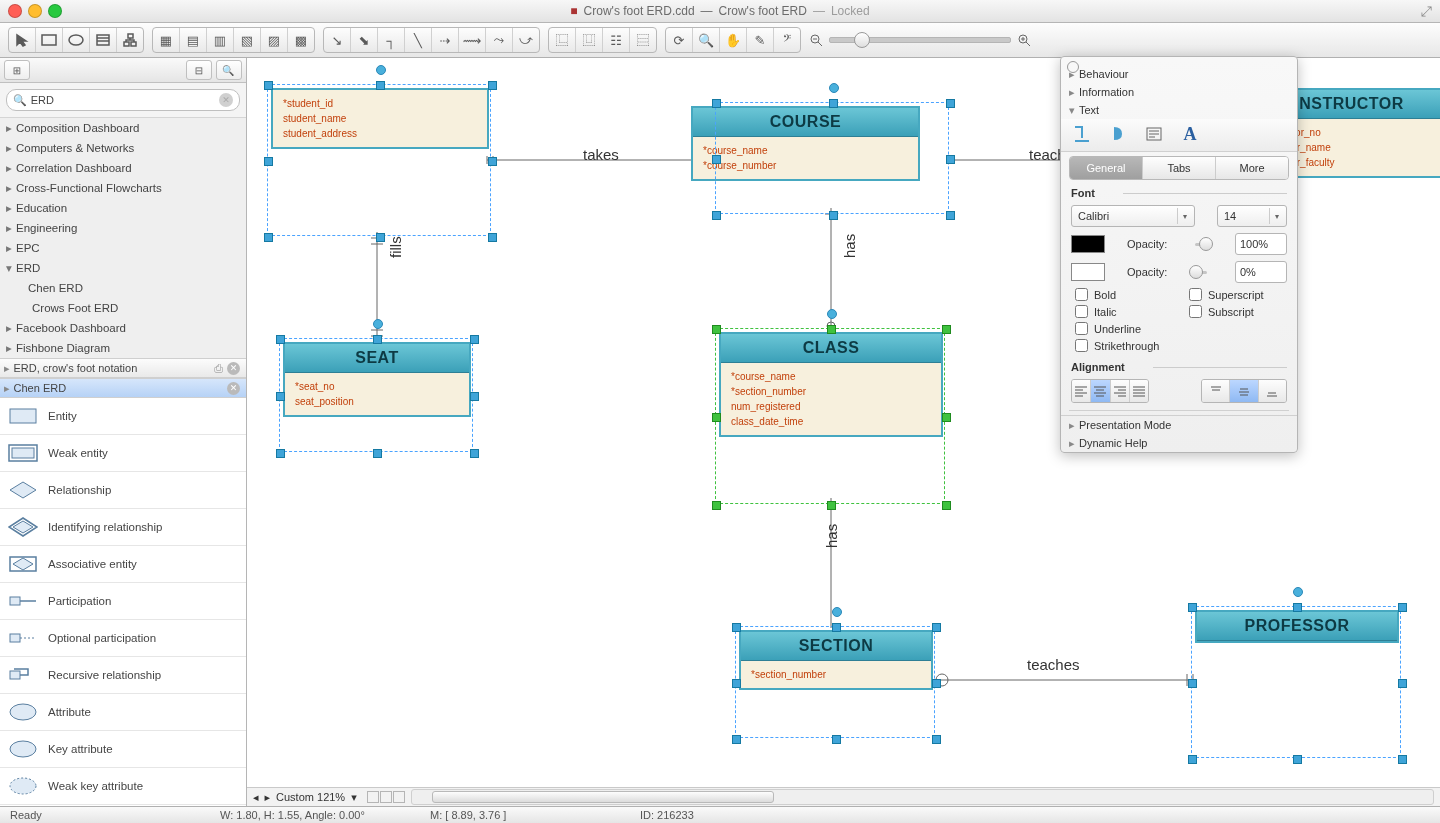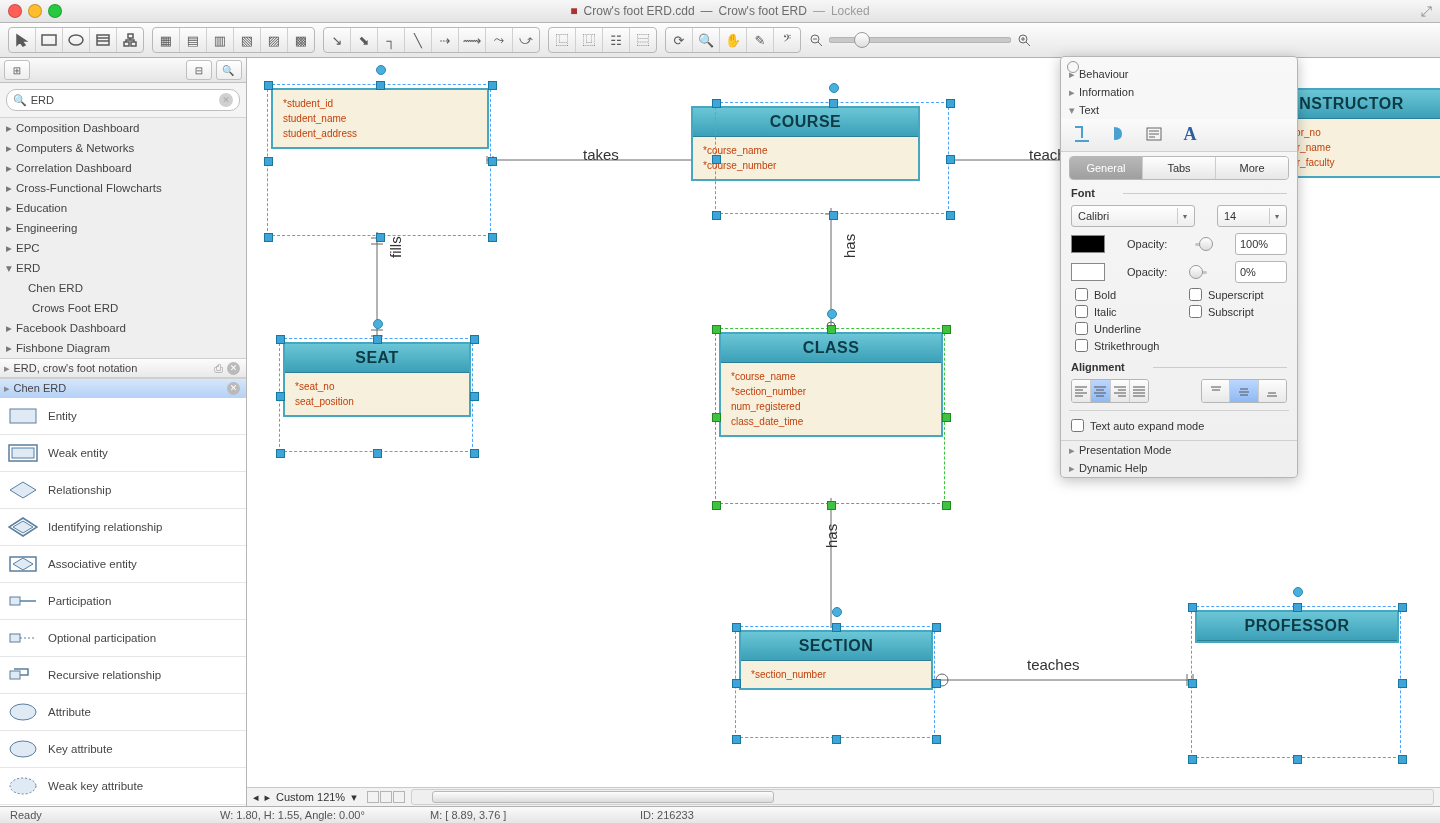--- a/index.html
+++ b/index.html
@@ -714,24 +714,20 @@
         <div class="segbtn" style="flex:1">
             <svg width="12" height="12">
               <line x1="2" y1="8" x2="10" y2="8"></line>
               <line x1="1" y1="11" x2="11" y2="11"></line>
             </svg>
           </div>
       </div>
     </div>
 
     <div class="hr"></div>
-    <div class="check-row" style="padding:4px 10px 8px 10px">
-        <input type="checkbox" style="">
-        <span>Text auto expand mode</span>
-      </div>
 
     <div class="insp-sect" style="border-top:1px solid #d0d0d0">
         <span class="caret">▸</span>
         <span>Presentation Mode</span>
       </div>
     <div class="insp-sect">
         <span class="caret">▸</span>
         <span>Dynamic Help</span>
       </div>
   </div>

